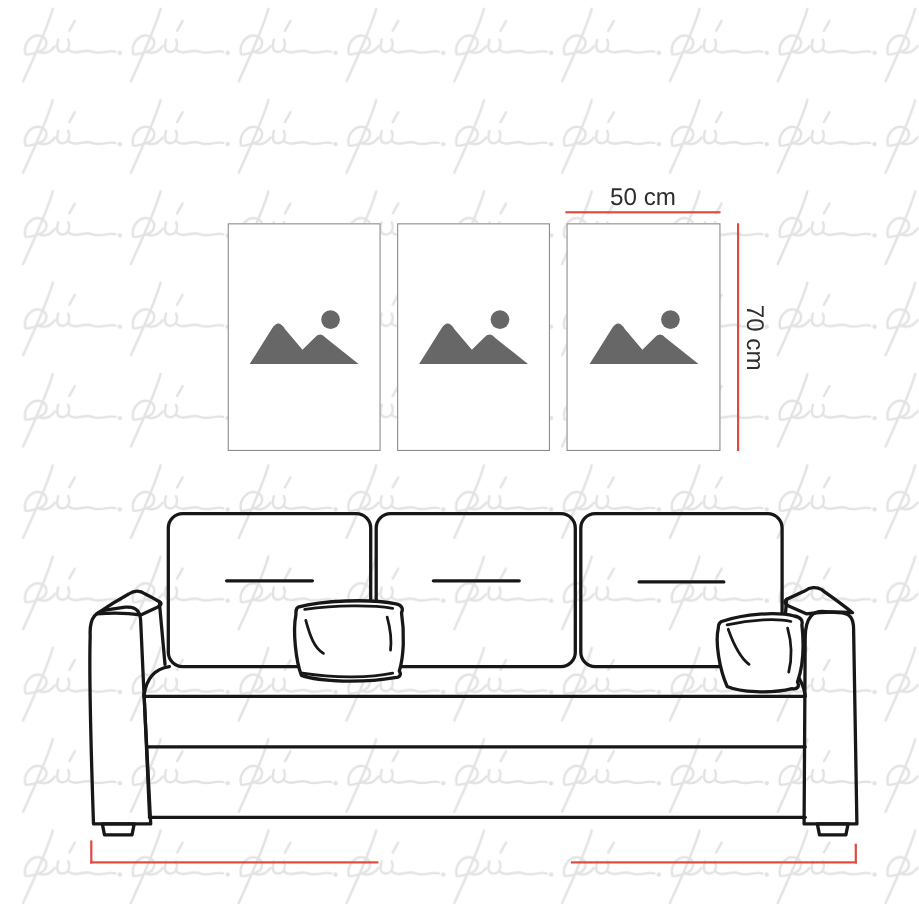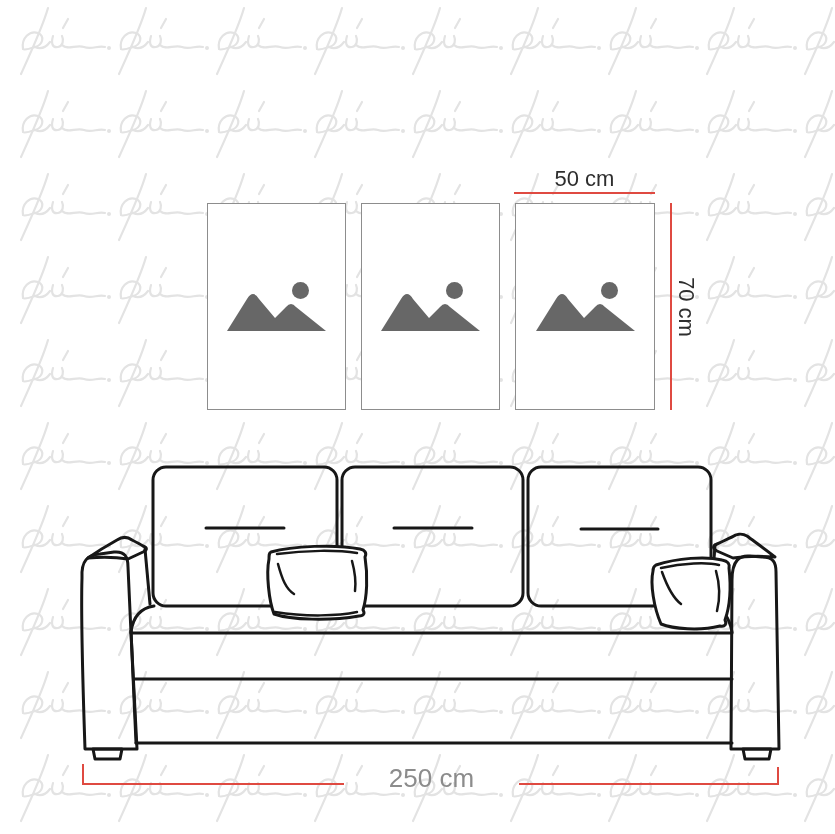--- a/index.html
+++ b/index.html
@@ -136,17 +136,16 @@
   </div>
 
   <div class="dim-red dim-top-line"></div>
   <div class="dim-label dim-label-top">50 cm</div>
 
   <div class="dim-red dim-right-line"></div>
   <div class="dim-label dim-label-right">70 cm</div>
 
   <div class="dim-red dim-bot-tick-l"></div>
   <div class="dim-red dim-bot-line-l"></div>
-  <div class="dim-label dim-label-bottom">250 cm</div>
   <div class="dim-red dim-bot-line-r"></div>
   <div class="dim-red dim-bot-tick-r"></div>
 
 </div>
 
 </body></html>

